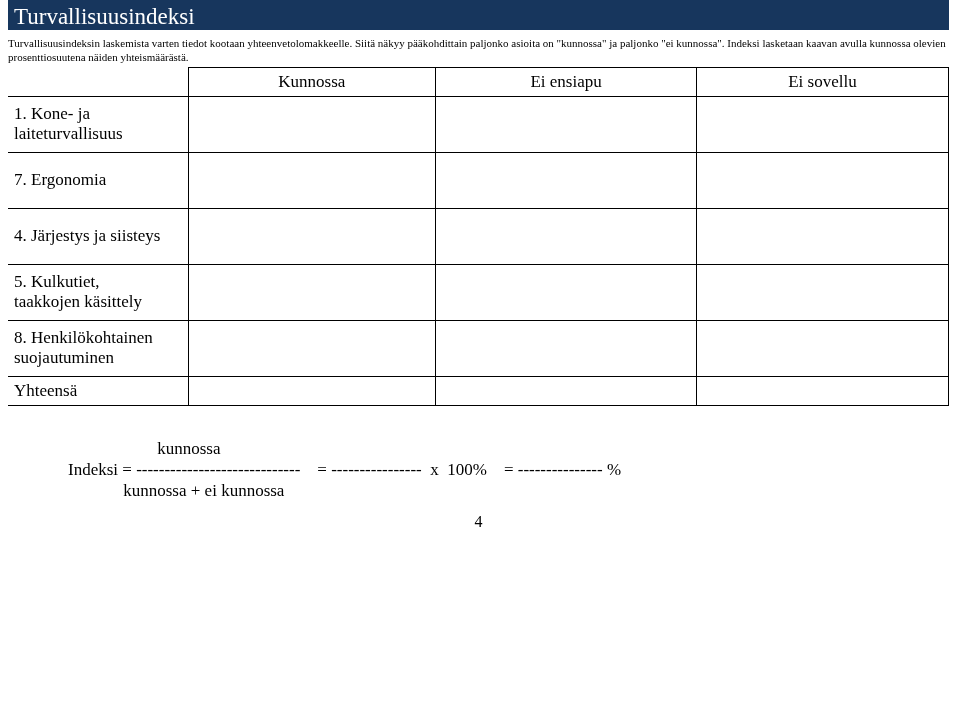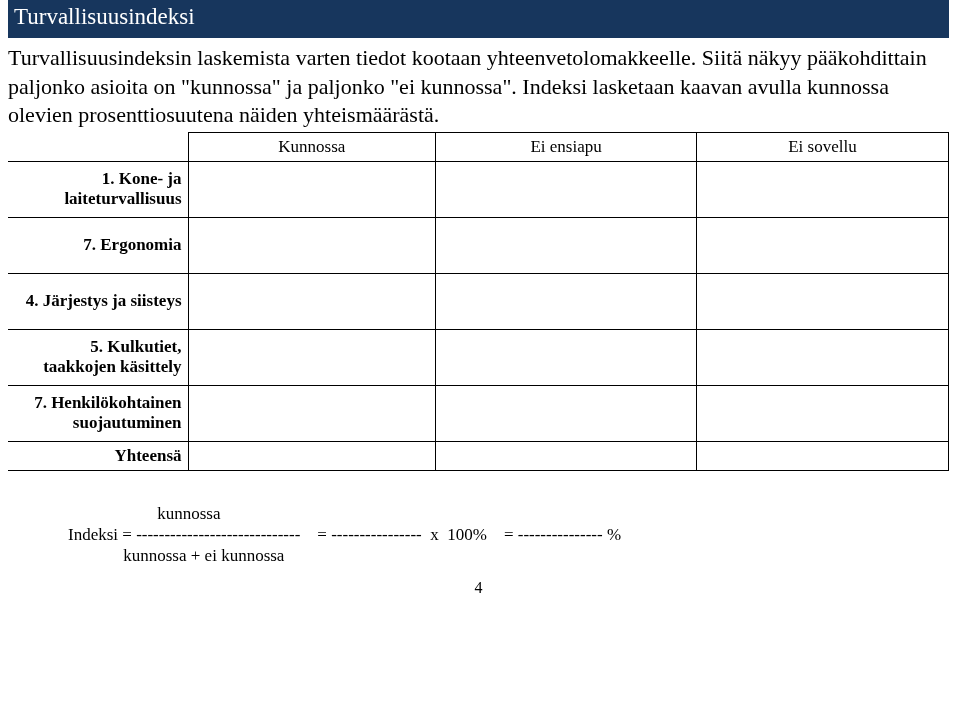--- a/index.html
+++ b/index.html
@@ -8,38 +8,38 @@
     font-family: "Times New Roman", Times, serif;
     font-size: 17px;
     color: #000;
     width: 959px;
     padding: 0 10px 20px 8px;
   }
   .title-bar {
     background: #17365d;
     color: #fff;
     font-size: 23px;
-    padding: 4px 6px 8px 6px;
+    padding: 4px 6px 0 6px;
     margin-bottom: 6px;
   }
   .intro {
-    font-size: 22px;
+    font-size: 11px;
     line-height: 1.3;
     margin-bottom: 2px;
   }
   table.main {
     width: 100%;
     border-collapse: collapse;
   }
   table.main td, table.main th {
     border: 1px solid #000;
     padding: 4px 6px;
     vertical-align: middle;
-    font-weight: bold;
-    text-align: right;
+    font-weight: normal;
+    text-align: left;
   }
   table.main th.colhead {
     text-align: center;
     font-weight: normal;
   }
   table.main .labelcol {
     width: 180px;
   }
   
   table.main td.labelcell,
@@ -116,21 +116,21 @@
     <td></td>
   </tr>
   <tr class="datarow">
     <td class="labelcell" style="white-space:pre-line">5. Kulkutiet,
     taakkojen käsittely</td>
     <td></td>
     <td></td>
     <td></td>
   </tr>
   <tr class="datarow">
-    <td class="labelcell" style="white-space:pre-line">7. Henkilökohtainen
+    <td class="labelcell" style="white-space:pre-line">8. Henkilökohtainen
     suojautuminen</td>
     <td></td>
     <td></td>
     <td></td>
   </tr>
 
   <tr>
     <td class="labelcell">Yhteensä</td>
     <td></td>
     <td></td>

